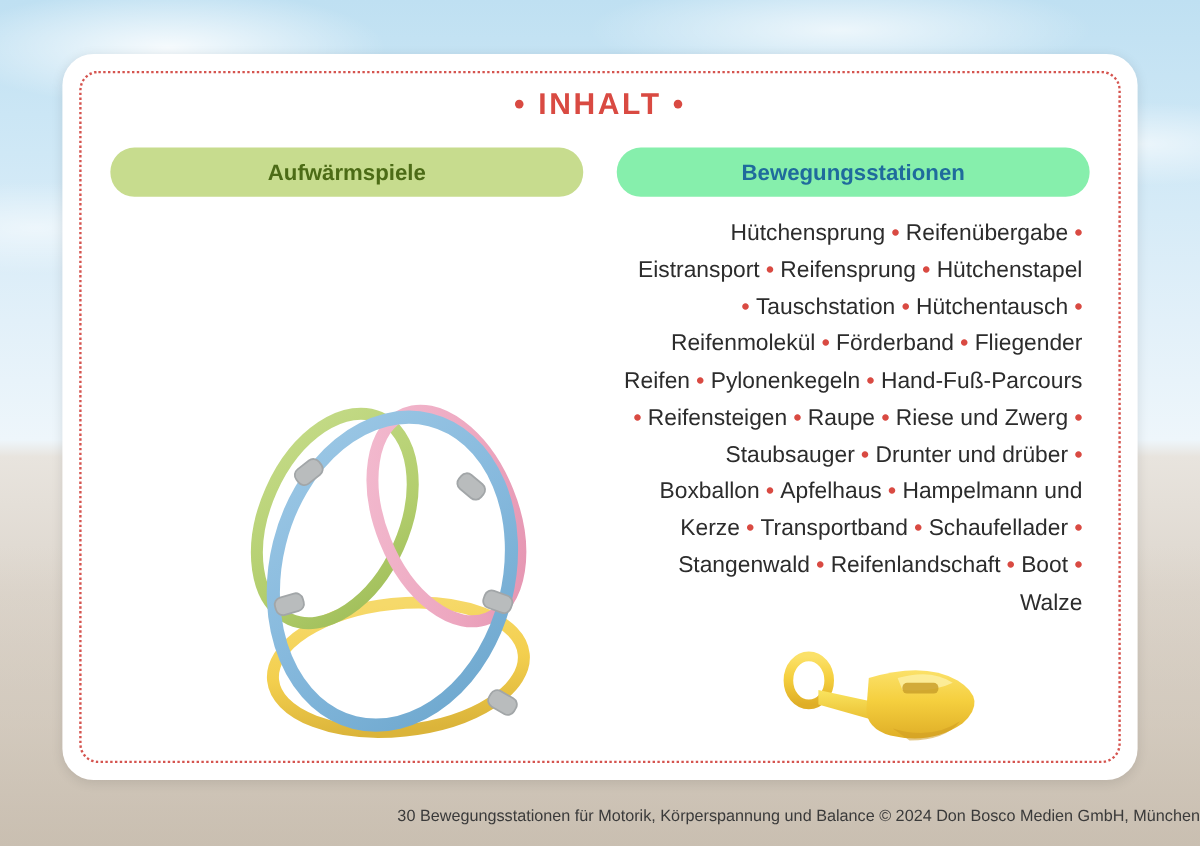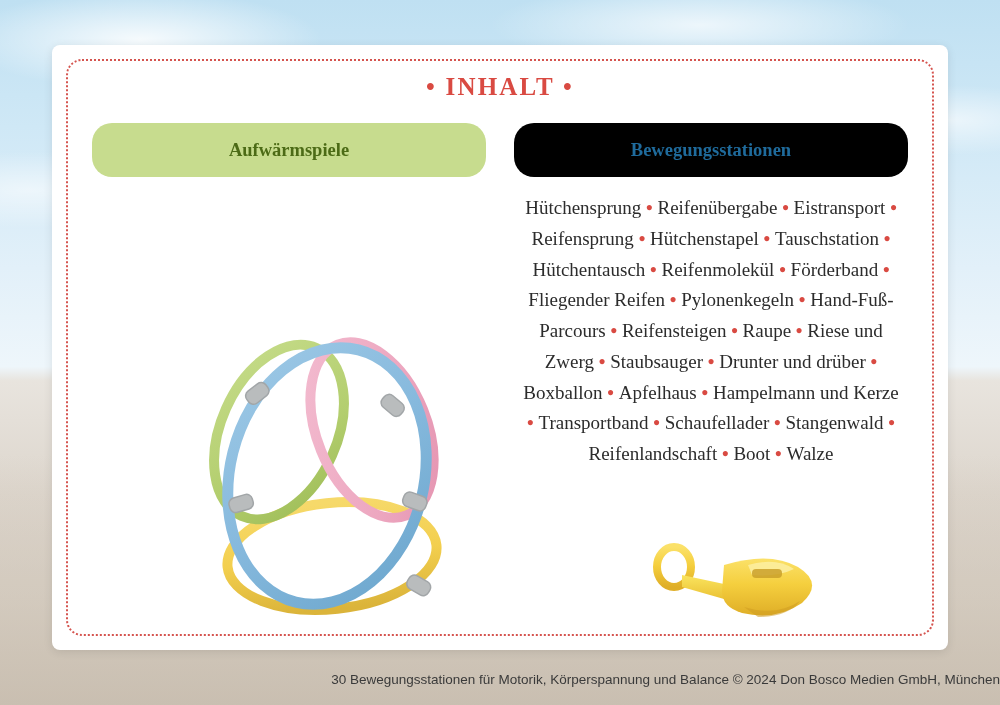--- a/index.html
+++ b/index.html
@@ -44,23 +44,22 @@
   }
 
   
   .card {
     position: absolute;
     left: 52px;
     top: 45px;
     width: 896px;
     height: 605px;
     background: #ffffff;
-    border-radius: 8px;
+    border-radius: 26px;
     box-shadow: 0 2px 10px rgba(0,0,0,.10);
-    font-family: Liberation Serif, serif;
   }
   .card-dashes {
     position: absolute;
     left: 14px;
     top: 14px;
     right: 14px;
     bottom: 14px;
     border: 2.5px dotted #d5544f;
     border-radius: 16px;
     pointer-events: none;
@@ -85,44 +84,44 @@
     top: 78px;
     left: 40px;
     right: 40px;
     display: flex;
     gap: 28px;
   }
   .col { width: 50%; }
 
   .col-head {
     border-radius: 20px;
-    height: 54px;
+    height: 41px;
     display: flex;
     align-items: center;
     justify-content: center;
     font-size: 18.5px;
     font-weight: bold;
   }
   .col-head.green {
     background: #c7dc8e;
     color: #4c6b16;
   }
   .col-head.blue {
-    background: #000000;
+    background: #86efac;
     color: #1f6b9c;
   }
   .col-body {
     margin-top: 16px;
     padding: 0 6px;
     font-size: 19px;
     line-height: 1.62;
     color: #2c2c2c;
   }
   .col-body.left { text-align: left; padding-left: 10px; }
-  .col-body.right { text-align: center; }
+  .col-body.right { text-align: right; }
 
   .bullet-g { color: #8bbd3f; font-weight: bold; }
   .bullet-b { color: #d94a42; font-weight: bold; }
 
   
   .hoops {
     position: absolute;
     left: 115px;
     top: 265px;
     width: 330px;

